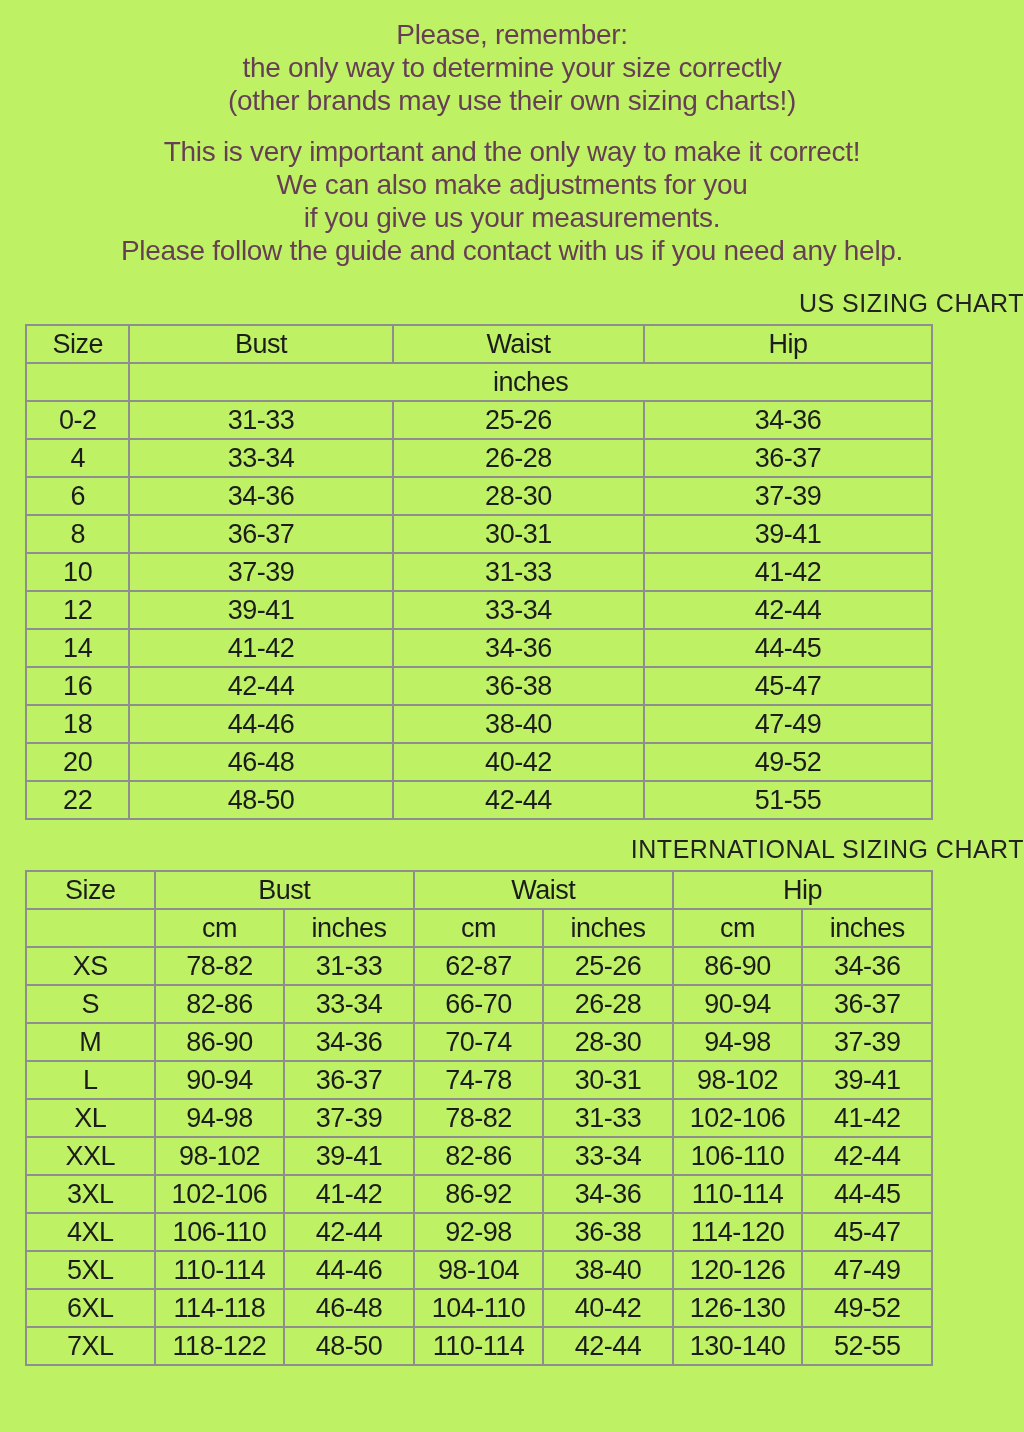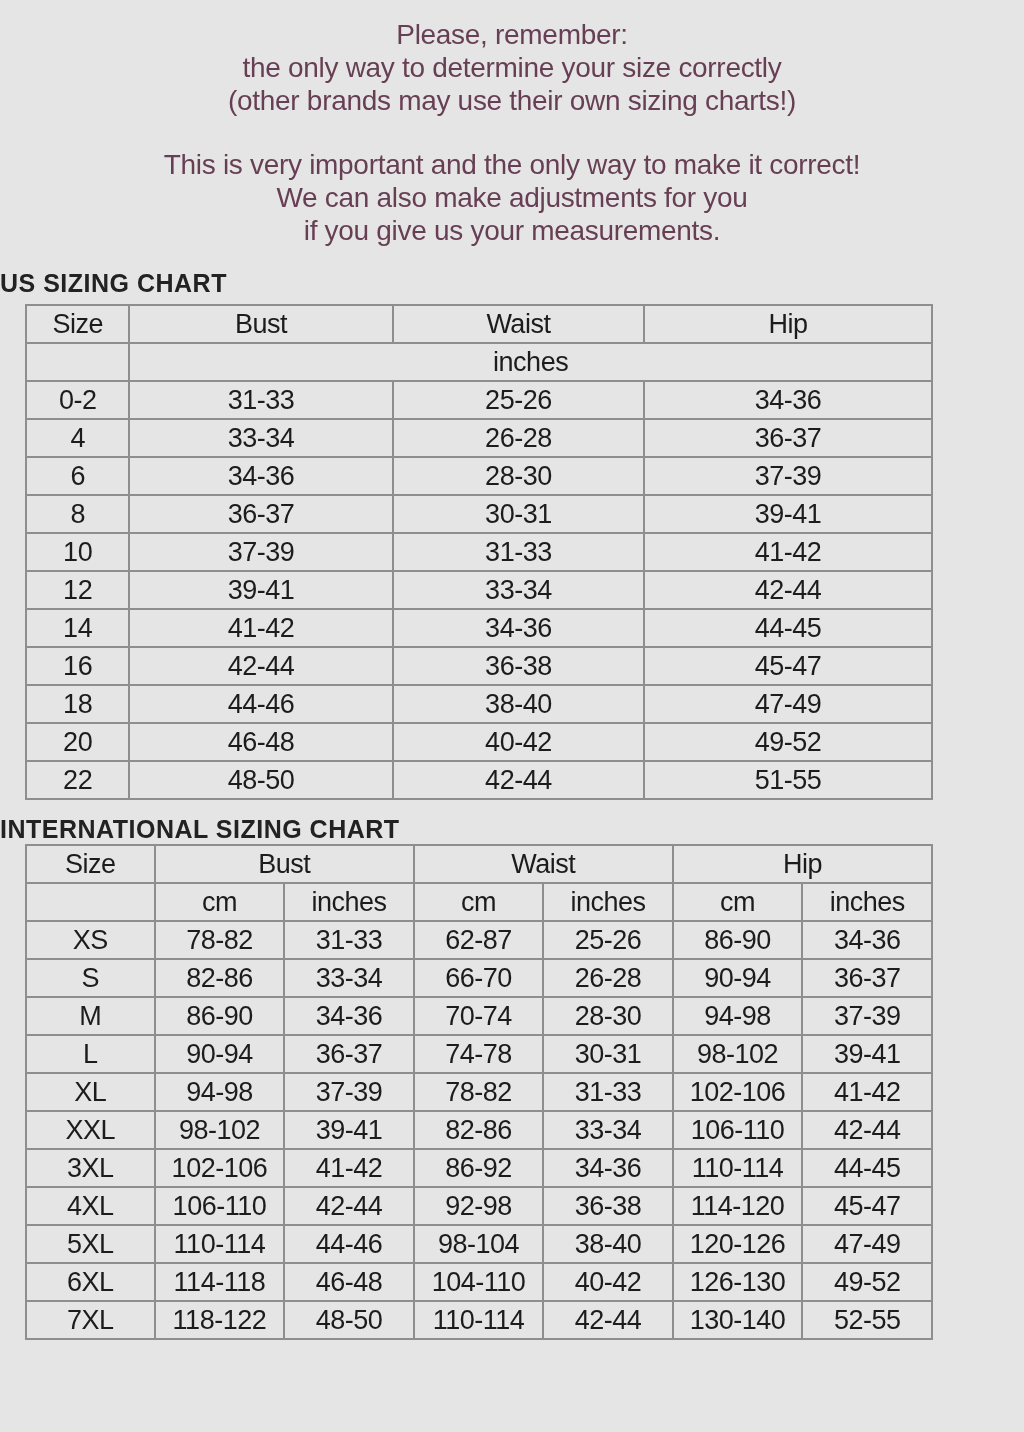--- a/index.html
+++ b/index.html
@@ -4,47 +4,47 @@
 <style>
   html, body {
     margin: 0;
     padding: 0;
     background: #ffffff;
   }
   .page {
     position: relative;
     width: 1024px;
     height: 1432px;
-    background: #e5e5e5;
+    background: #bef264;
     font-family: "Liberation Sans", sans-serif;
     overflow: hidden;
   }
   
   .intro {
     padding-top: 18px;
     text-align: center;
     color: #673f54;
     font-weight: 300;
     font-size: 28px;
     line-height: 33px;
     letter-spacing: -0.3px;
   }
   .intro-block-2 {
-    margin-top: 31px;
+    margin-top: 18px;
   }
   
   .chart-title {
-    text-align: left;
+    text-align: right;
     color: #222222;
-    font-weight: 700;
+    font-weight: 400;
     font-size: 25px;
     letter-spacing: 0.5px;
   }
   .chart-title.us    { margin-top: 22px; margin-bottom: 6px; }
-  .chart-title.intl  { margin-top: 15px; }
+  .chart-title.intl  { margin-top: 15px; margin-bottom: 6px; }
   
   table.sizing {
     border-collapse: collapse;
     table-layout: fixed;
     margin-left: 25px;
     width: 908px;
     color: #1c1c1c;
     font-weight: 300;
     font-size: 27px;
     letter-spacing: -0.5px;
@@ -76,20 +76,21 @@
   <div class="intro">
     <div class="intro-block-1">
       <div>Please, remember:</div>
       <div>the only way to determine your size correctly</div>
       <div>(other brands may use their own sizing charts!)</div>
     </div>
     <div class="intro-block-2">
       <div>This is very important and the only way to make it correct!</div>
       <div>We can also make adjustments for you</div>
       <div>if you give us your measurements.</div>
+      <div>Please follow the guide and contact with us if you need any help.</div>
     </div>
   </div>
 
   <div class="chart-title us">US SIZING CHART</div>
   <table class="sizing us">
     <colgroup>
       <col class="c-size">
         <col class="c-bust">
         <col class="c-waist">
         <col class="c-hip">

